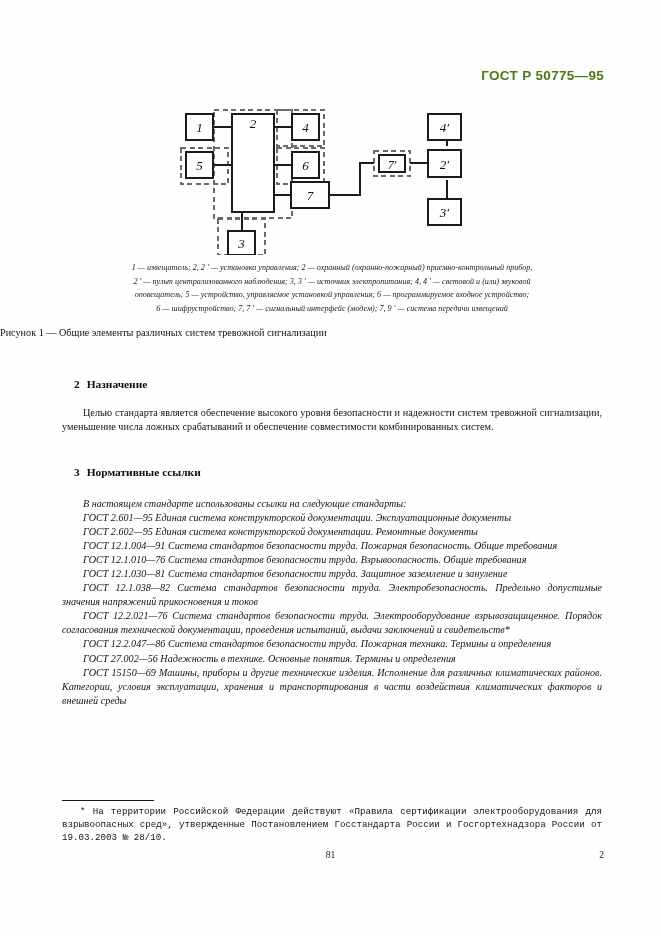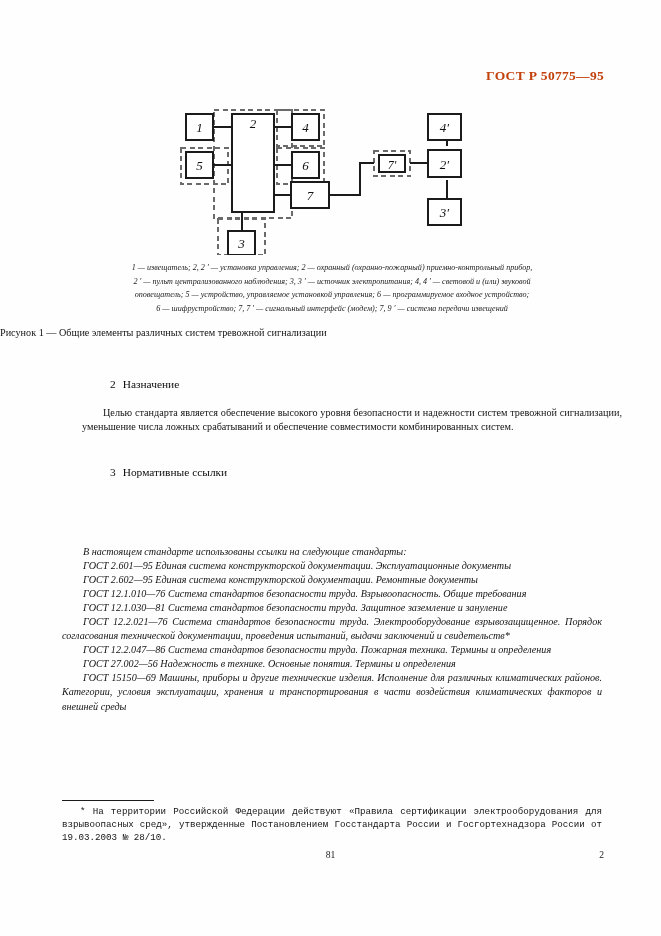--- a/index.html
+++ b/index.html
@@ -20,25 +20,25 @@
     position: absolute;
     inset: 0;
     background: #fefefe;
   }
 
   
   .doc-header {
     position: absolute;
     top: 68px;
     right: 57px;
-    font-family: Liberation Serif, serif;
+    font-family: Liberation Sans, sans-serif;
     font-weight: bold;
     font-size: 13.5px;
     letter-spacing: 0.3px;
-    color: #c2410c;
+    color: #4d7c0f;
   }
 
   
   .figure-wrap {
     position: absolute;
     top: 100px;
     left: 0;
     width: 661px;
     height: 155px;
   }
@@ -64,52 +64,50 @@
     width: 661px;
     text-align: left;
     font-size: 10.2px;
     color: #121212;
   }
 
   
   .sec-head {
     position: absolute;
     left: 74px;
-    font-weight: normal;
+    font-weight: bold;
     font-size: 11.4px;
     color: #0d0d0d;
-    margin-left: 36px;
   }
   .sec-head .num { margin-right: 7px; }
 
   .para {
     position: absolute;
     left: 62px;
     width: 540px;
     font-size: 10.2px;
     line-height: 14.1px;
     text-align: justify;
     color: #131313;
-    margin-left: 20px;
   }
   .para .indent { display: inline-block; width: 21px; }
 
   .ref-block {
     position: absolute;
     left: 62px;
     top: 497px;
     width: 540px;
     font-style: italic;
     font-size: 10.15px;
     line-height: 14.05px;
     text-align: justify;
     color: #131313;
   }
   .ref-line { text-indent: 21px; }
-  .ref-block .intro { text-indent: 21px; margin-top: 48px; }
+  .ref-block .intro { text-indent: 21px; }
 
   
   .footnote-rule {
     position: absolute;
     left: 62px;
     top: 800px;
     width: 92px;
     height: 1px;
     background: #1b1b1b;
   }
@@ -226,22 +224,24 @@
   </div>
 
   <div class="sec-head" style="top:466px;">
     <span class="num">3</span><span>Нормативные ссылки</span>
   </div>
 
   <div class="ref-block">
     <div class="intro">В настоящем стандарте использованы ссылки на следующие стандарты:</div>
     <div class="ref-line">ГОСТ 2.601—95  Единая система конструкторской документации. Эксплуатационные документы</div>
     <div class="ref-line">ГОСТ 2.602—95  Единая система конструкторской документации. Ремонтные документы</div>
+    <div class="ref-line">ГОСТ 12.1.004—91  Система стандартов безопасности труда. Пожарная безопасность. Общие требования</div>
     <div class="ref-line">ГОСТ 12.1.010—76  Система стандартов безопасности труда. Взрывоопасность. Общие требования</div>
     <div class="ref-line">ГОСТ 12.1.030—81  Система стандартов безопасности труда. Защитное заземление и зануление</div>
+    <div class="ref-line">ГОСТ 12.1.038—82  Система стандартов безопасности труда. Электробезопасность. Предельно допустимые значения напряжений прикосновения и токов</div>
     <div class="ref-line">ГОСТ 12.2.021—76  Система стандартов безопасности труда. Электрооборудование взрывозащищенное. Порядок согласования технической документации, проведения испытаний, выдачи заключений и свидетельств*</div>
     <div class="ref-line">ГОСТ 12.2.047—86  Система стандартов безопасности труда. Пожарная техника. Термины и определения</div>
     <div class="ref-line">ГОСТ 27.002—56  Надежность в технике. Основные понятия. Термины и определения</div>
     <div class="ref-line">ГОСТ 15150—69 Машины, приборы и другие технические изделия. Исполнение для различных климатических районов. Категории, условия эксплуатации, хранения и транспортирования в части воздействия климатических факторов и внешней среды</div>
   </div>
 
   <div class="footnote-rule"></div>
   <div class="footnote">
     <span class="indent"></span><span>*</span>
     <span>На территории Российской Федерации действуют «Правила сертификации электрооборудования для взрывоопасных сред», утвержденные Постановлением Госстандарта России и Госгортехнадзора России от 19.03.2003 № 28/10.</span>

